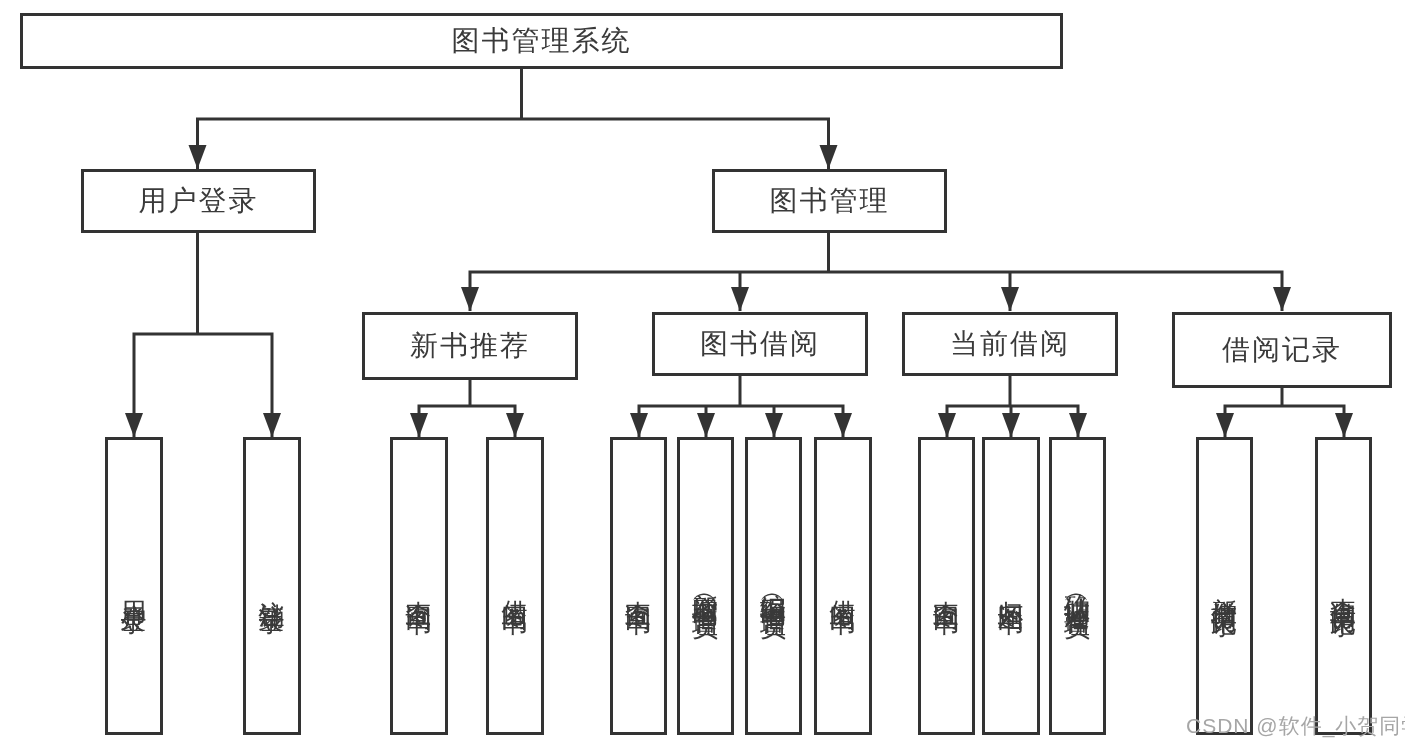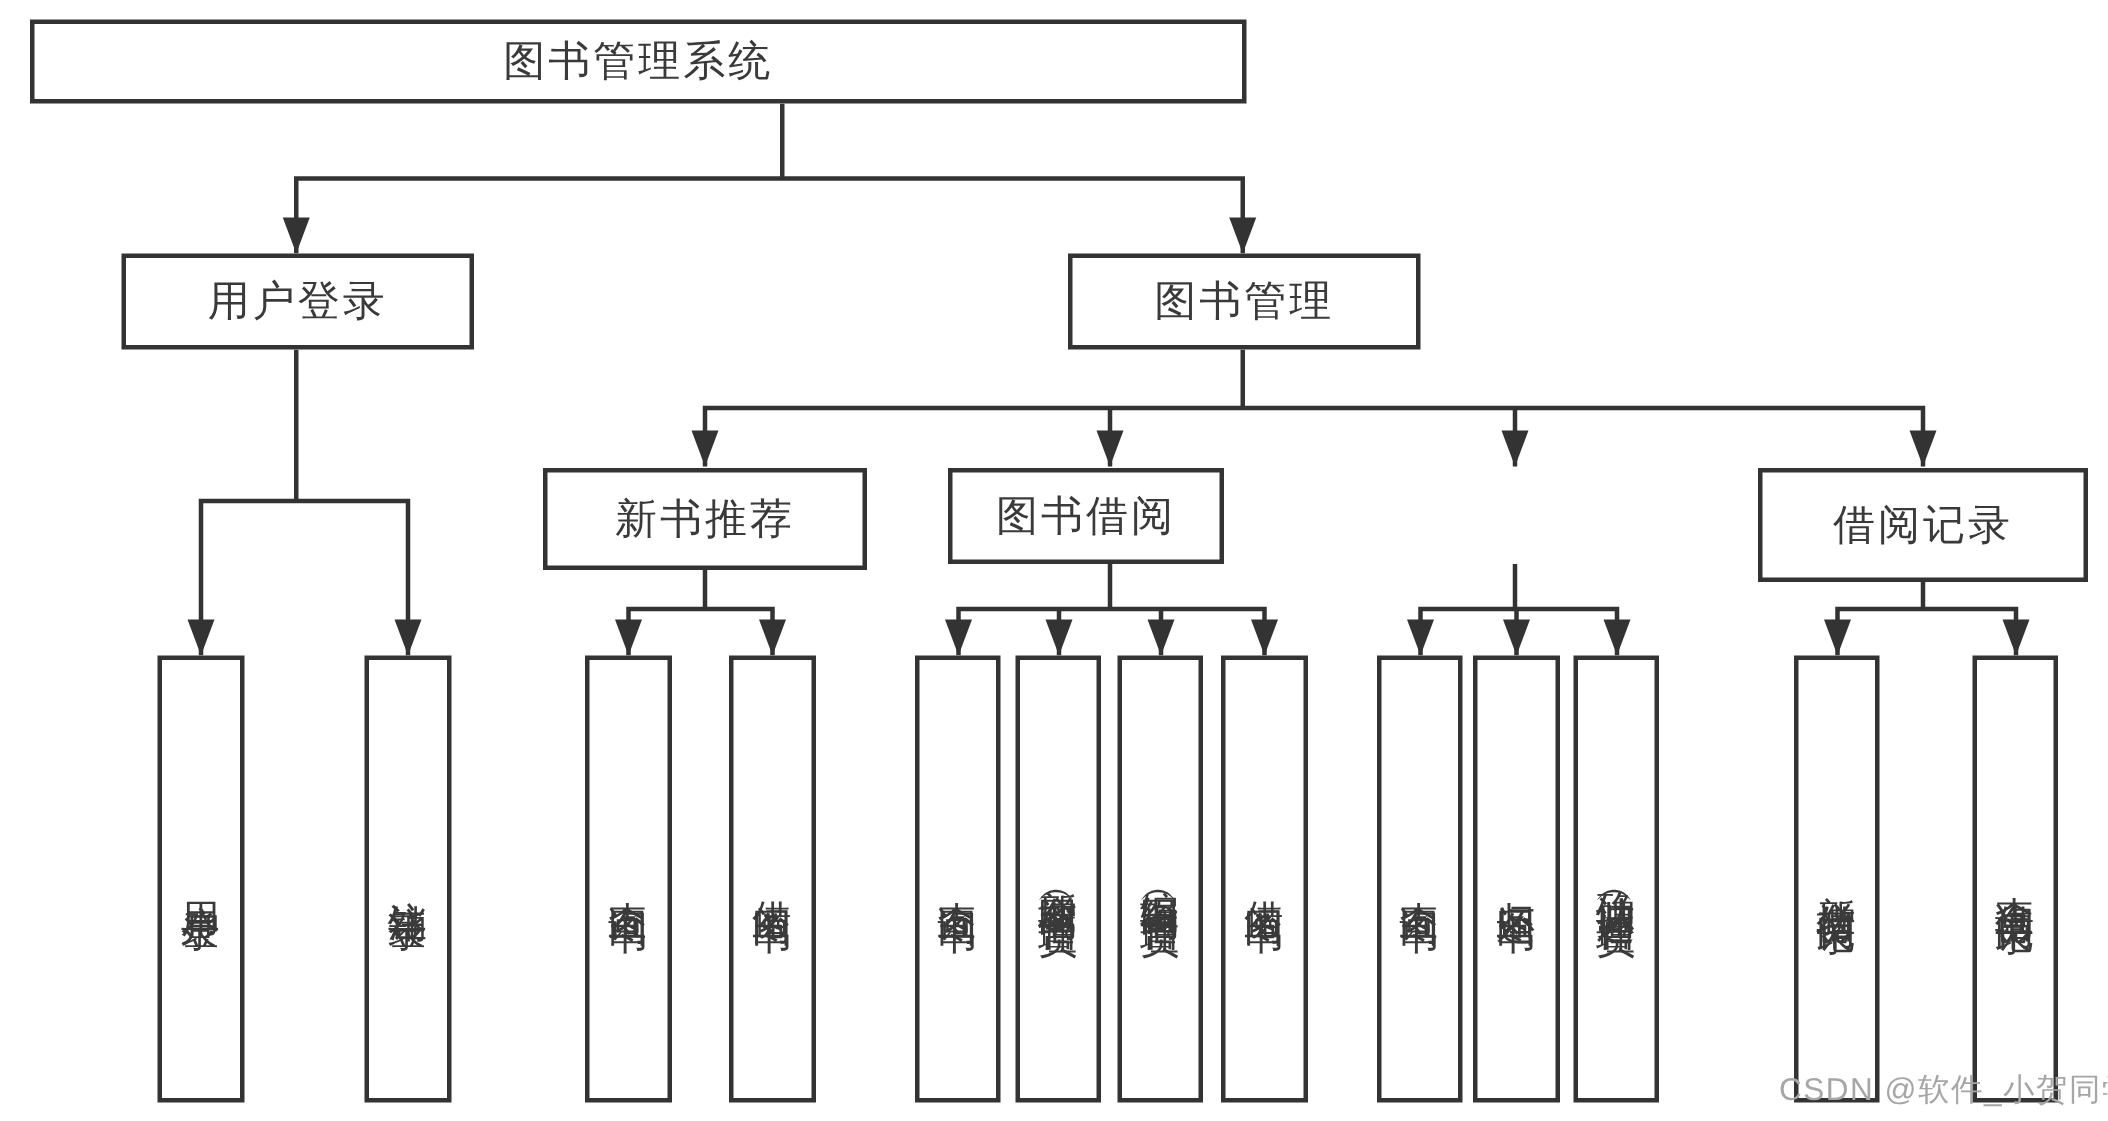--- a/index.html
+++ b/index.html
@@ -92,36 +92,39 @@
       <polygon points="765,413 783,413 774,437"></polygon>
       <polygon points="834,413 852,413 843,437"></polygon>
       <polygon points="938,413 956,413 947,437"></polygon>
       <polygon points="1002,413 1020,413 1011,437"></polygon>
       <polygon points="1069,413 1087,413 1078,437"></polygon>
       <polygon points="1216,413 1234,413 1225,437"></polygon>
       <polygon points="1335,413 1353,413 1344,437"></polygon>
     </g>
   </svg>
 
-  <div class="node h" style="left:20px;top:13px;width:811px;height:56px">
+  <div class="node h" style="left:20px;top:13px;width:1043px;height:56px">
     <span>图书管理系统</span>
   </div>
 
   <div class="node h" style="left:81px;top:169px;width:235px;height:64px">
     <span>用户登录</span>
   </div>
   <div class="node h" style="left:712px;top:169px;width:235px;height:64px">
     <span>图书管理</span>
   </div>
 
   <div class="node h" style="left:362px;top:312px;width:216px;height:68px">
     <span>新书推荐</span>
   </div>
-  <div class="node h" style="left:632px;top:312px;width:184px;height:64px">
+  <div class="node h" style="left:652px;top:312px;width:216px;height:64px">
     <span>图书借阅</span>
+  </div>
+  <div class="node h" style="left:902px;top:312px;width:216px;height:64px">
+    <span>当前借阅</span>
   </div>
   <div class="node h" style="left:1172px;top:312px;width:220px;height:76px">
     <span>借阅记录</span>
   </div>
 
   <div class="node v" style="left:105px;top:437px;width:58px;height:298px">
     <span>用户登录</span>
   </div>
   <div class="node v" style="left:243px;top:437px;width:58px;height:298px">
     <span>注销登录</span>

